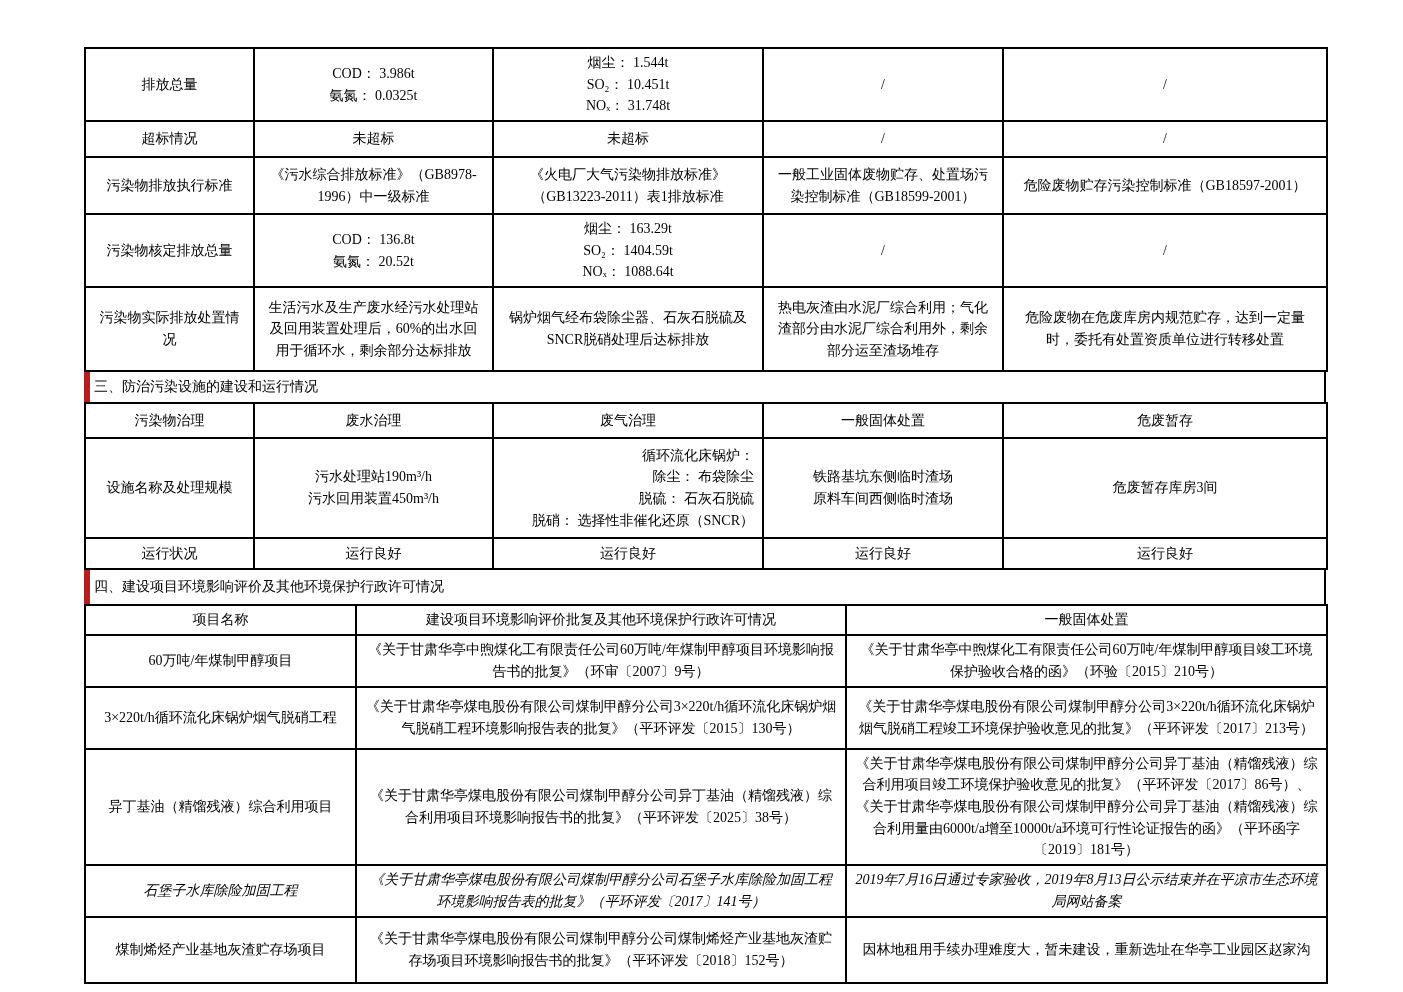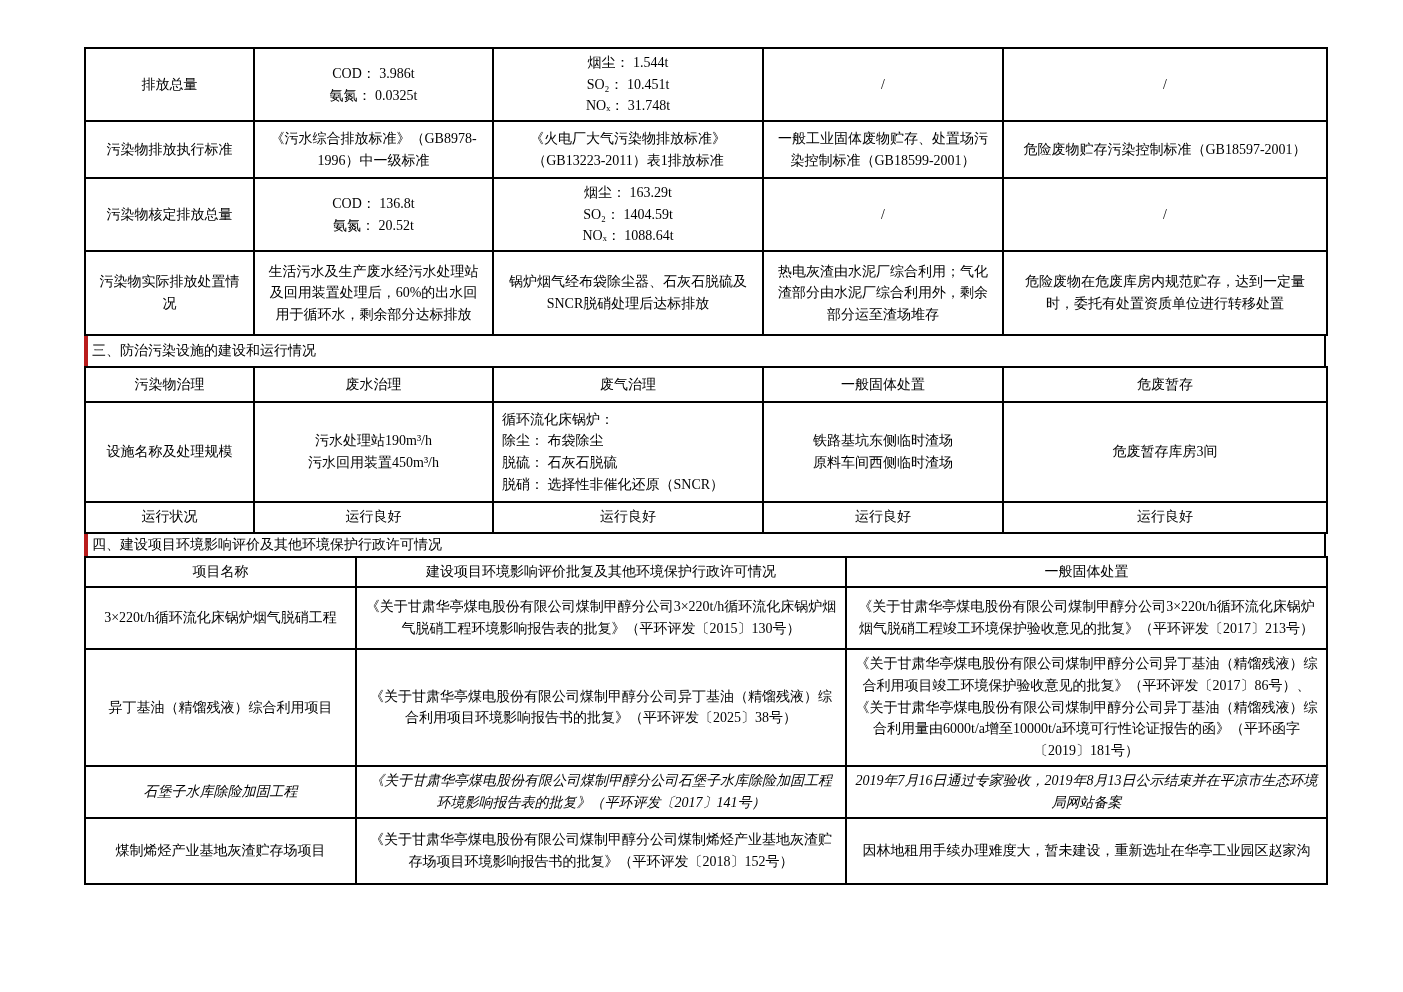--- a/index.html
+++ b/index.html
@@ -25,40 +25,40 @@
   td {
     border: 2px solid #000000;
     font-size: 14px;
     text-align: center;
     vertical-align: middle;
     padding: 3px 8px;
     white-space: pre-line;
     line-height: 1.55;
     overflow: hidden;
   }
-  .ta-left { text-align: left; }
+  .ta-left { text-align: right; }
   .section-bar {
-    border-left: 4px solid #b91c1c;
+    border-left: 6px solid #b91c1c;
     border-right: 2px solid #000000;
     font-size: 14px;
     display: flex;
     align-items: center;
     padding-left: 4px;
   }
   .bar3 { height: 30px; }
-  .bar4 { height: 22px; }
+  .bar4 { height: 34px; }
   
   .r-h65  { height: 65px; }
   .r-h36  { height: 36px; }
   .r-h57  { height: 57px; }
   .r-h62  { height: 62px; }
   .r-h74  { height: 84px; }
   .r-h35  { height: 35px; }
   .r-h100 { height: 100px; }
-  .r-h31  { height: 31px; font-family: Liberation Mono, monospace; }
+  .r-h31  { height: 31px; }
   .r-h30  { height: 30px; margin-top: 26px; }
   .r-h50  { height: 50px; }
   .r-h102 { height: 102px; }
   .r-h52  { height: 52px; font-style: italic; }
   .r-h66  { height: 66px; }
 </style>
 </head>
 <body>
 
 <div class="doc">
@@ -75,20 +75,27 @@
         <tr class="r-h65">
       <td>排放总量</td>
       <td>COD： 3.986t
 氨氮： 0.0325t</td>
       <td>烟尘： 1.544t
 SO₂： 10.451t
 NOₓ： 31.748t</td>
       <td>/</td>
       <td>/</td>
     </tr>
+    <tr class="r-h36">
+      <td>超标情况</td>
+      <td>未超标</td>
+      <td>未超标</td>
+      <td>/</td>
+      <td>/</td>
+    </tr>
     <tr class="r-h57">
       <td>污染物排放执行标准</td>
       <td>《污水综合排放标准》（GB8978-1996）中一级标准</td>
       <td>《火电厂大气污染物排放标准》（GB13223-2011）表1排放标准</td>
       <td>一般工业固体废物贮存、处置场污染控制标准（GB18599-2001）</td>
       <td>危险废物贮存污染控制标准（GB18597-2001）</td>
     </tr>
     <tr class="r-h62">
       <td>污染物核定排放总量</td>
       <td>COD： 136.8t
@@ -156,20 +163,25 @@
       <col style="width:271px">
         <col style="width:490px">
         <col style="width:481px">
     </colgroup>
     <tbody>
         <tr class="r-h30">
       <td>项目名称</td>
       <td>建设项目环境影响评价批复及其他环境保护行政许可情况</td>
       <td>一般固体处置</td>
     </tr>
+    <tr class="r-h50">
+      <td>60万吨/年煤制甲醇项目</td>
+      <td>《关于甘肃华亭中煦煤化工有限责任公司60万吨/年煤制甲醇项目环境影响报告书的批复》（环审〔2007〕9号）</td>
+      <td>《关于甘肃华亭中煦煤化工有限责任公司60万吨/年煤制甲醇项目竣工环境保护验收合格的函》（环验〔2015〕210号）</td>
+    </tr>
     <tr class="r-h62">
       <td>3×220t/h循环流化床锅炉烟气脱硝工程</td>
       <td>《关于甘肃华亭煤电股份有限公司煤制甲醇分公司3×220t/h循环流化床锅炉烟气脱硝工程环境影响报告表的批复》（平环评发〔2015〕130号）</td>
       <td>《关于甘肃华亭煤电股份有限公司煤制甲醇分公司3×220t/h循环流化床锅炉烟气脱硝工程竣工环境保护验收意见的批复》（平环评发〔2017〕213号）</td>
     </tr>
     <tr class="r-h102">
       <td>异丁基油（精馏残液）综合利用项目</td>
       <td>《关于甘肃华亭煤电股份有限公司煤制甲醇分公司异丁基油（精馏残液）综合利用项目环境影响报告书的批复》（平环评发〔2025〕38号）</td>
       <td>《关于甘肃华亭煤电股份有限公司煤制甲醇分公司异丁基油（精馏残液）综合利用项目竣工环境保护验收意见的批复》（平环评发〔2017〕86号）、《关于甘肃华亭煤电股份有限公司煤制甲醇分公司异丁基油（精馏残液）综合利用量由6000t/a增至10000t/a环境可行性论证报告的函》（平环函字〔2019〕181号）</td>
     </tr>

